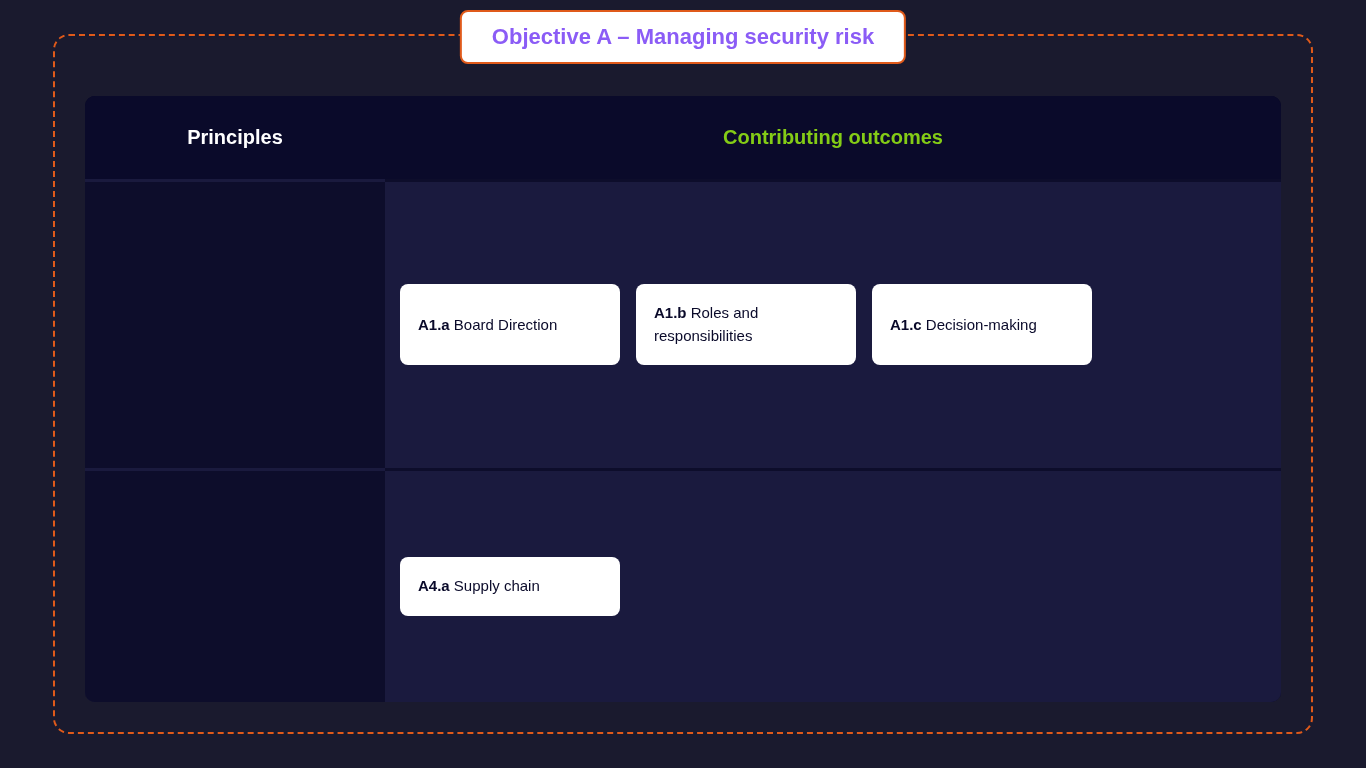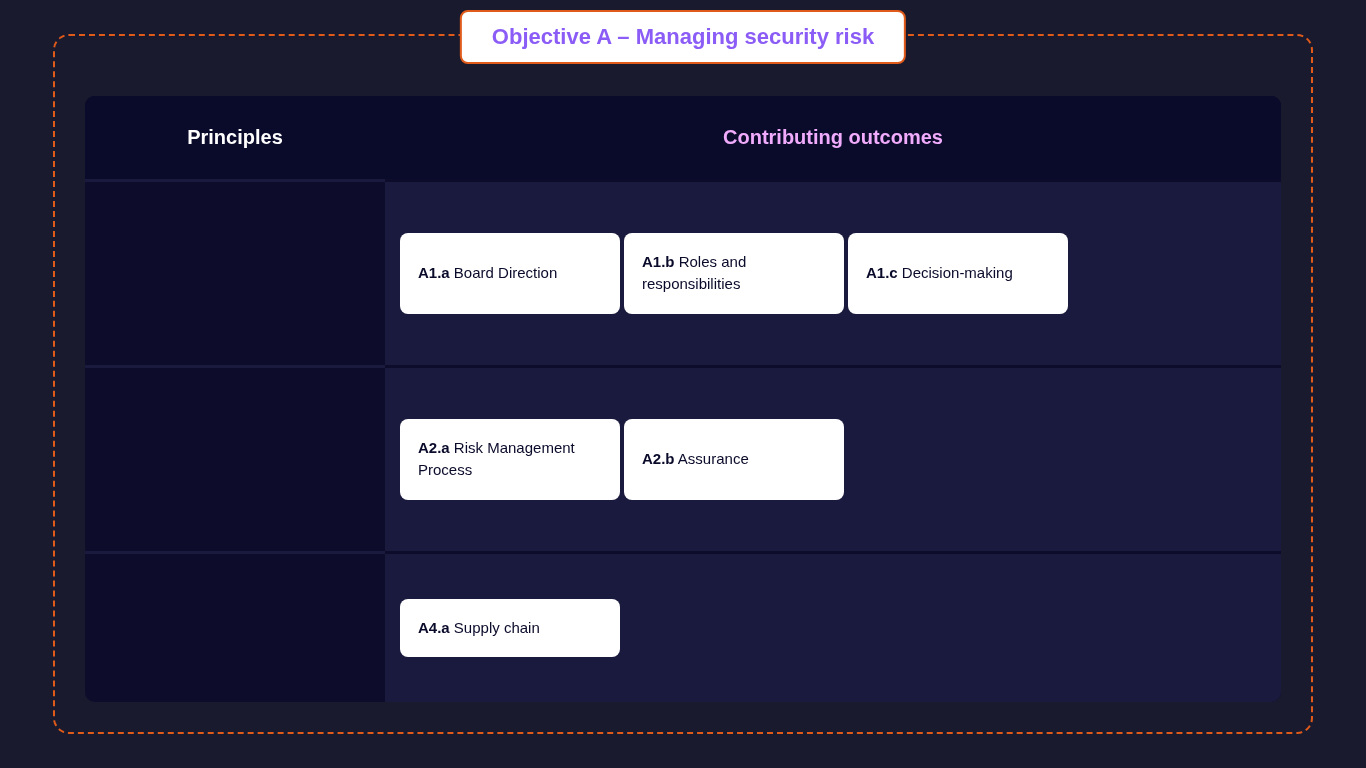--- a/index.html
+++ b/index.html
@@ -66,21 +66,21 @@
       color: white;
       font-weight: 700;
       font-size: 20px;
       padding: 30px 25px;
       width: 300px;
       border-radius: 8px 0 0 0;
     }
 
     .header-outcomes {
       background: #0a0a2a;
-      color: #f0abfc;
+      color: #84cc16;
       font-weight: 700;
       font-size: 20px;
       padding: 30px 25px;
       border-radius: 0 8px 0 0;
     }
 
     .content-row {
       background: #1a1a3e;
     }
 
@@ -93,21 +93,21 @@
     .outcomes-cell {
       background: #1a1a3e;
       padding: 18px 15px;
       border-top: 3px solid #0d0d2b;
       vertical-align: middle;
     }
 
     .outcomes-inner {
       display: flex;
       flex-direction: row;
-      gap: 4px;
+      gap: 16px;
       align-items: stretch;
     }
 
     .outcome-card {
       background: white;
       border-radius: 8px;
       padding: 18px 18px;
       min-width: 190px;
       max-width: 220px;
       flex: 1;
@@ -162,33 +162,20 @@
               </div>
               <div class="outcome-card">
                 <span><span class="code">A1.b</span> Roles and responsibilities</span>
               </div>
               <div class="outcome-card">
                 <span><span class="code">A1.c</span> Decision-making</span>
               </div>
             </div>
           </td>
         </tr>
-        <tr class="content-row">
-          <td class="principle-cell"></td>
-          <td class="outcomes-cell">
-            <div class="outcomes-inner">
-              <div class="outcome-card">
-                <span><span class="code">A2.a</span> Risk Management Process</span>
-              </div>
-              <div class="outcome-card">
-                <span><span class="code">A2.b</span> Assurance</span>
-              </div>
-            </div>
-          </td>
-        </tr>
         <tr class="content-row last-row">
           <td class="principle-cell" style="border-radius: 0px 0px 0px 8px;"></td>
           <td class="outcomes-cell" style="border-radius: 0px 0px 8px;">
             <div class="outcomes-inner">
               <div class="outcome-card">
                 <span><span class="code">A4.a</span> Supply chain</span>
               </div>
             </div>
           </td>
         </tr>

